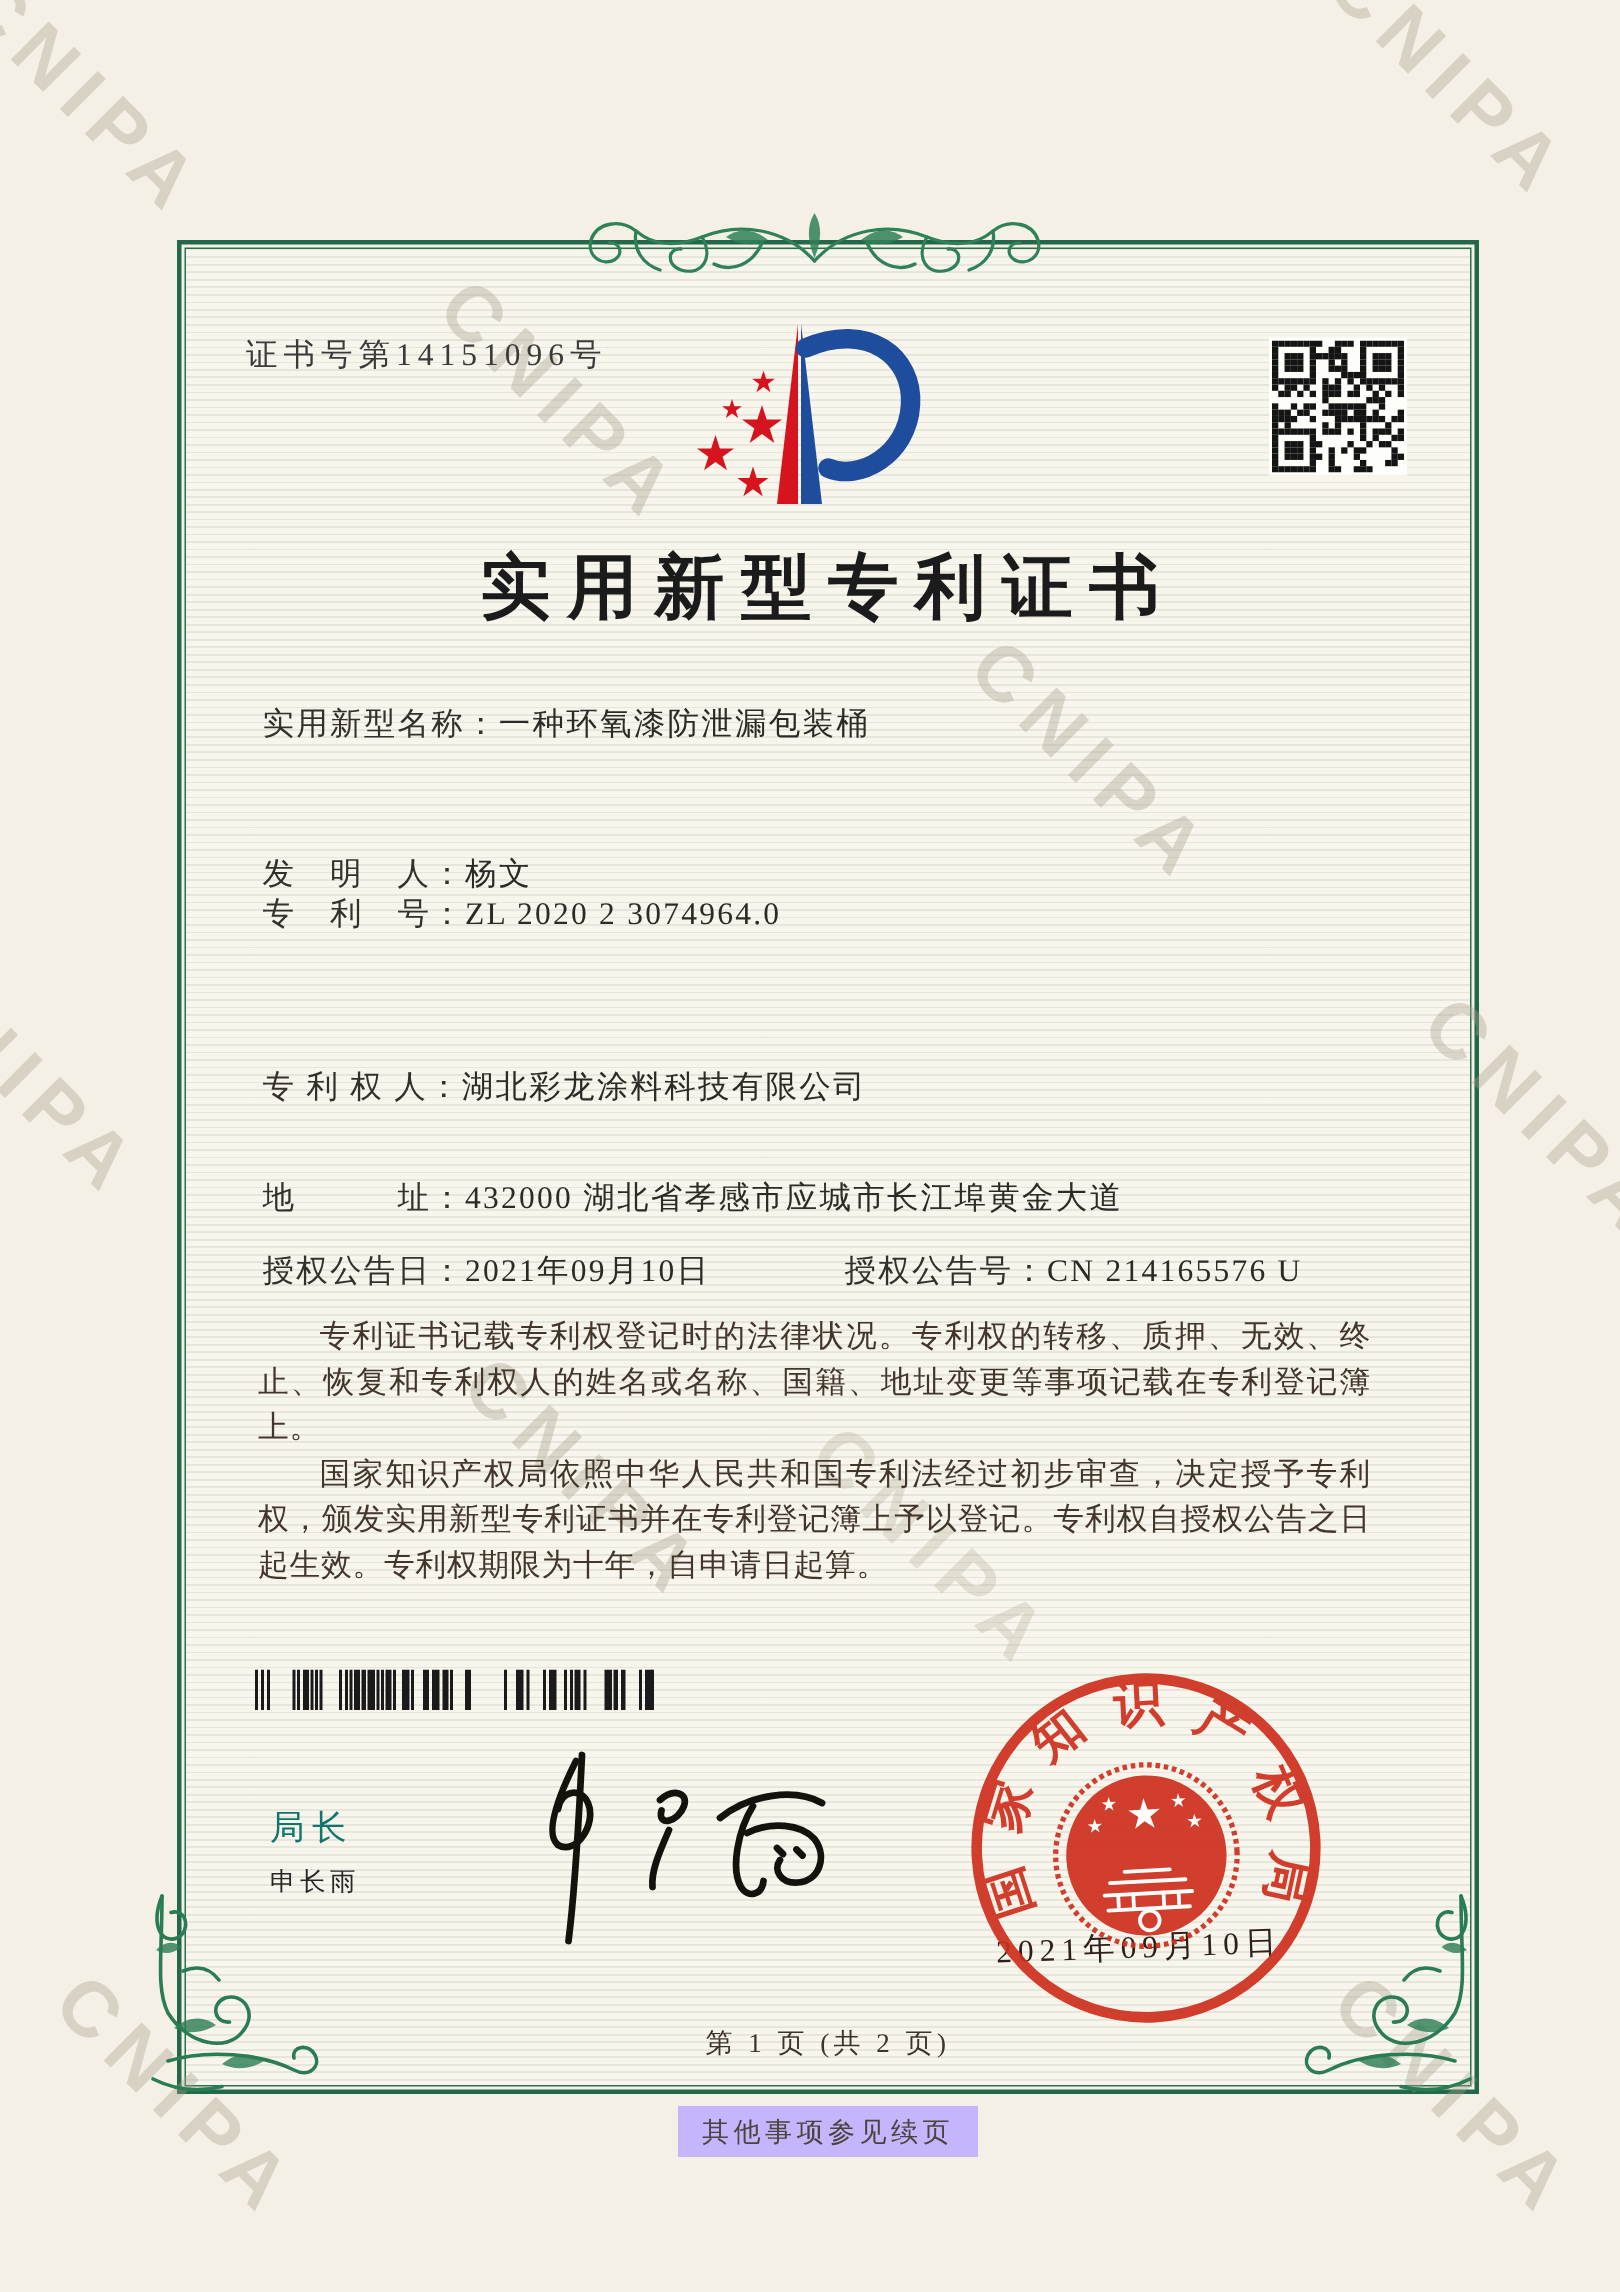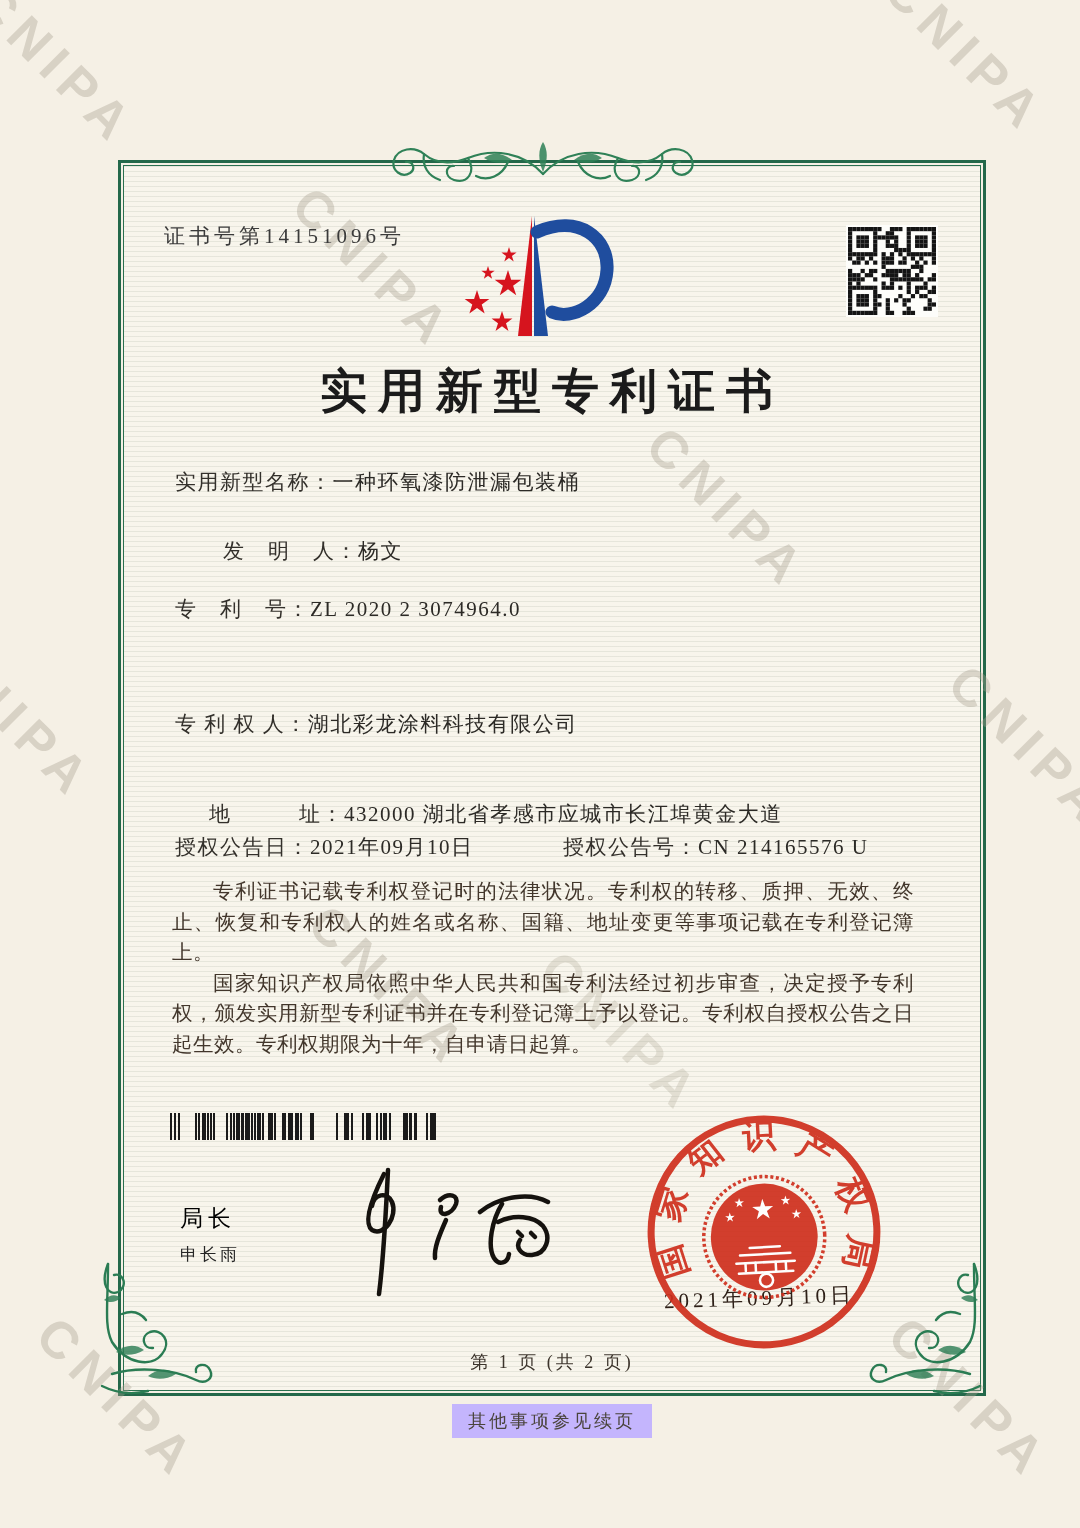--- a/index.html
+++ b/index.html
@@ -55,37 +55,37 @@
   }
   .title-wrap{position:absolute;left:118px;width:868px;top:360px;text-align:center;}
   .cert-title{
     font-size:47px;font-weight:bold;letter-spacing:11px;color:#1b1b1b;
     display:inline-block;
   }
   .field-row{
     position:absolute;left:175px;font-size:21px;color:#33302b;
     letter-spacing:1.5px;white-space:nowrap;
   }
-  .fr1{top:468px;} .fr2{top:537px;margin-left:48px;} .fr3{top:595px;text-align:center;} .fr4{top:652px;}
-  .fr5{top:710px;} .fr6{top:800px;margin-left:34px;} .fr7{top:833px;}
+  .fr1{top:468px;} .fr2{top:568px;} .fr3{top:595px;text-align:center;} .fr4{top:652px;}
+  .fr5{top:710px;} .fr6{top:784px;} .fr7{top:833px;}
   .field-right{position:absolute;left:388px;top:0;white-space:nowrap;}
   .field-label{color:#33302b;}
   .field-value{color:#2c2a26;}
   .paras{
     position:absolute;left:172px;top:876px;width:742px;
   }
   .paras p{
     margin:0;text-indent:2em;font-size:20.5px;line-height:30.5px;
     text-align:justify;color:#42362b;letter-spacing:0.5px;
   }
   .barcode{position:absolute;left:170px;top:1113px;}
   .signer-title{
     position:absolute;left:180px;top:1203px;
     font-family:Liberation Serif, serif;
-    font-size:23px;letter-spacing:5px;color:#000000;
+    font-size:23px;letter-spacing:5px;color:#0f766e;
   }
   .signer-name{
     position:absolute;left:180px;top:1243px;
     font-family:"Liberation Sans","DejaVu Sans",sans-serif;
     font-size:17px;letter-spacing:3px;color:#262626;
   }
   .signature{position:absolute;left:322px;top:1160px;}
   .seal{position:absolute;left:638px;top:1106px;opacity:0.92;transform:rotate(-3deg);z-index:5;}
   .seal-char{
     font-size:33px;font-weight:bold;fill:#cf2f1d;

